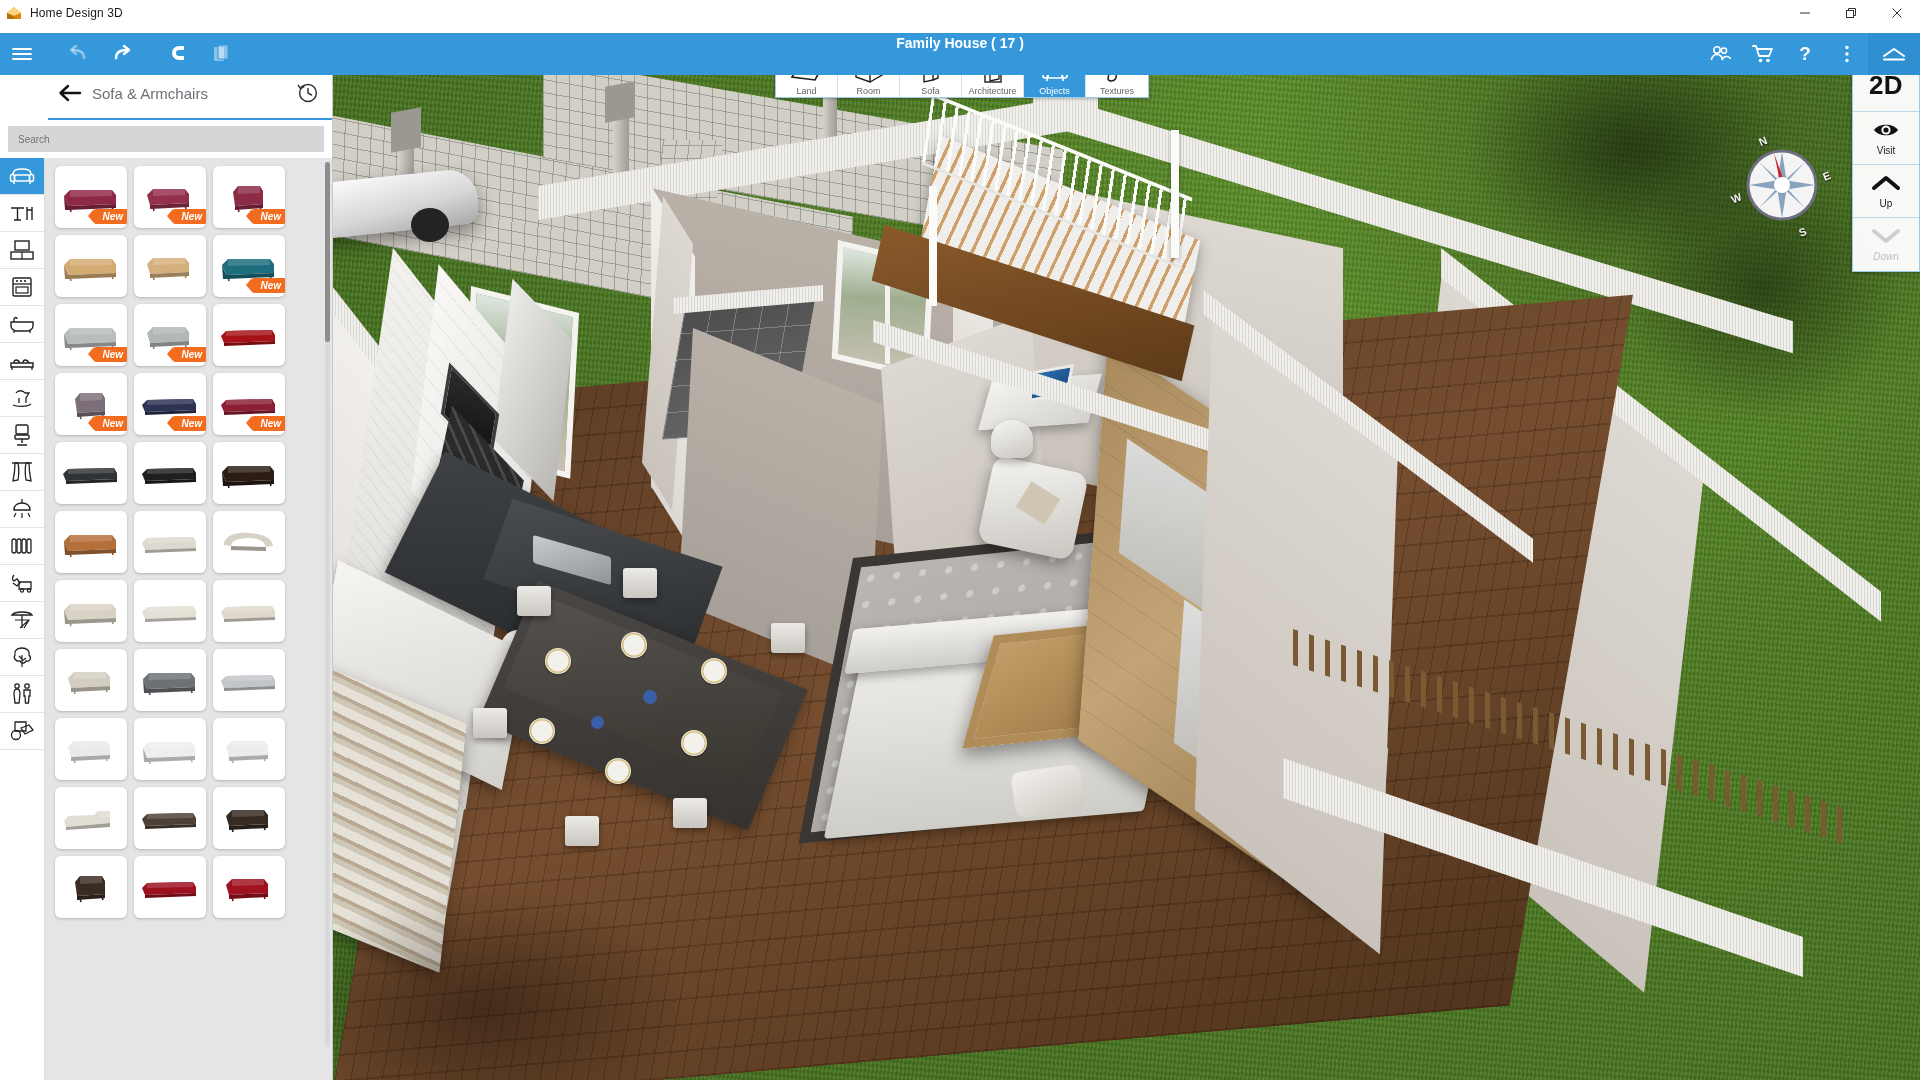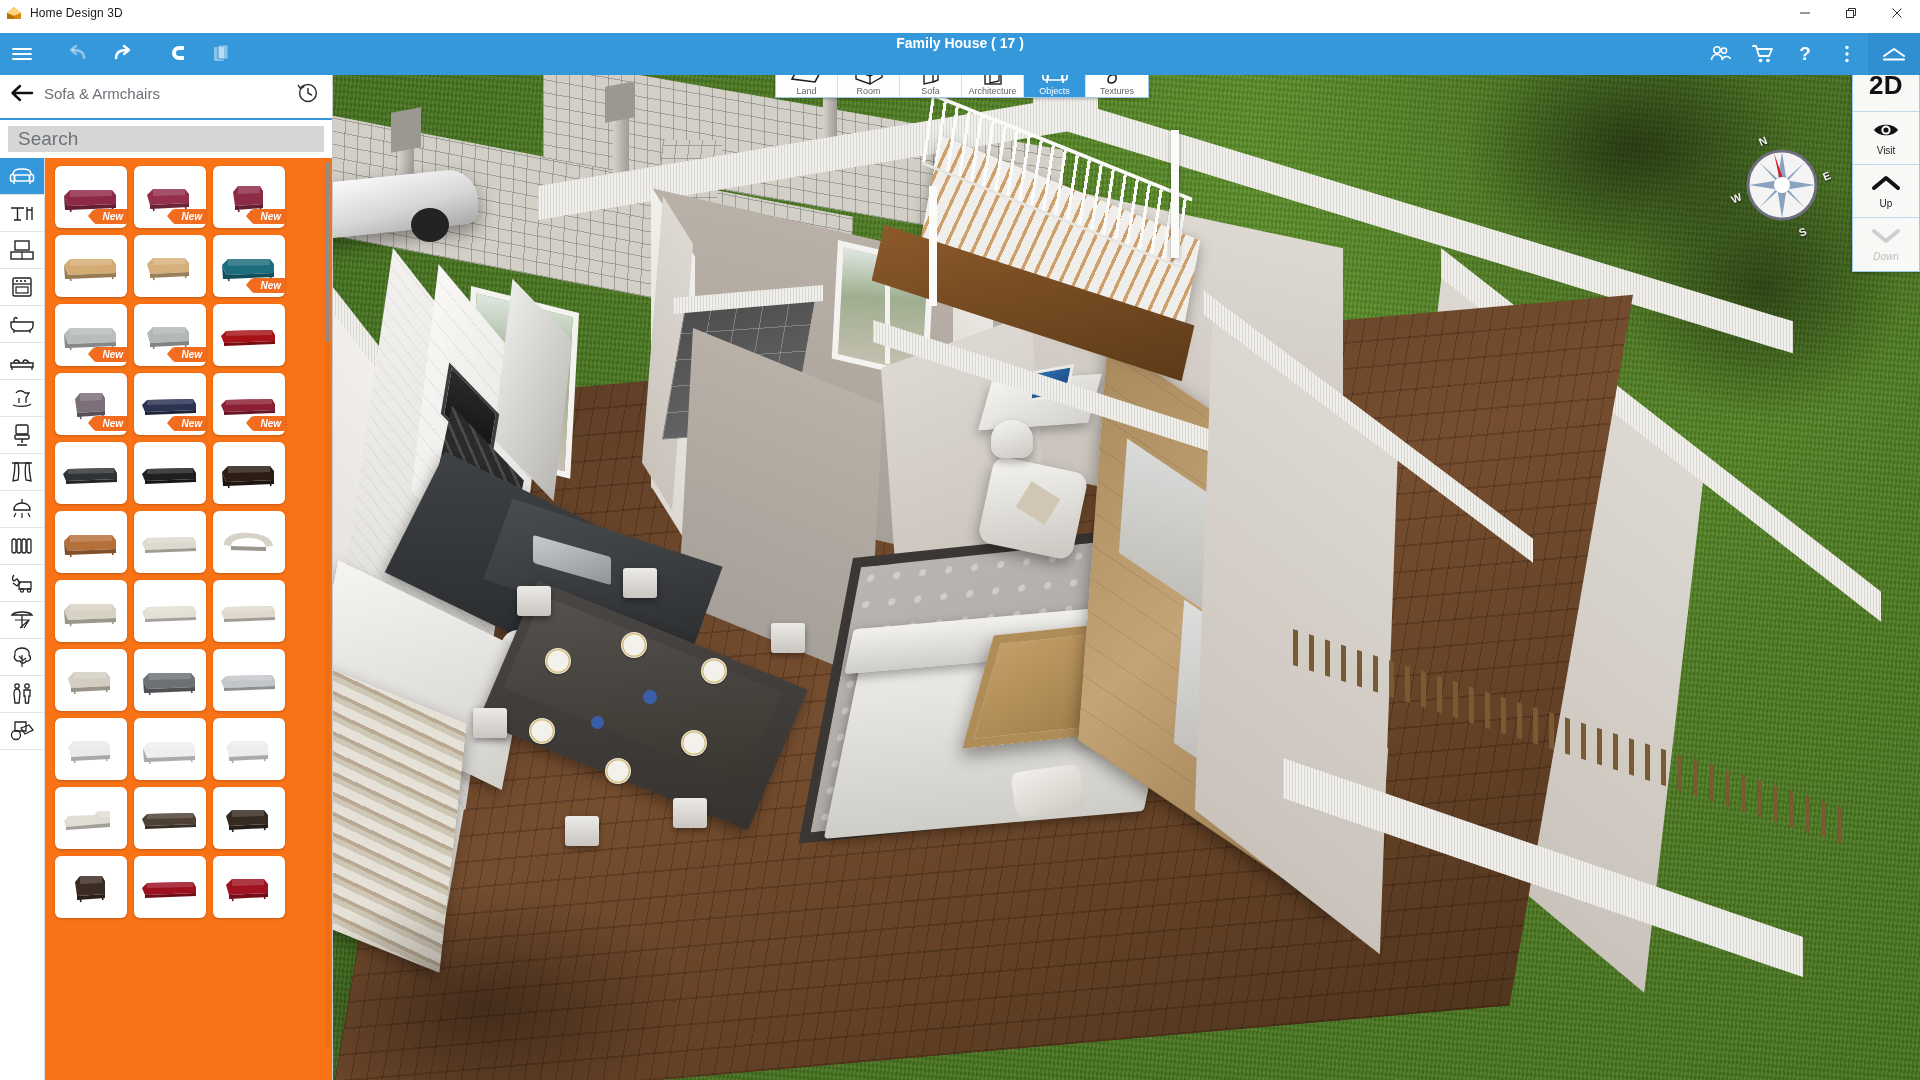--- a/index.html
+++ b/index.html
@@ -53,60 +53,60 @@
 
   
   .modetabs {
     position:absolute; top:55px; left:775px; height:43px;
     display:flex; background:rgba(255,255,255,.92);
     border:1px solid #9ec9e8; z-index:30;
     box-shadow: 0 1px 3px rgba(0,0,0,.25);
   }
   .modetab {
     width:62px; height:100%; display:flex; flex-direction:column;
-    align-items:center; justify-content:flex-end; padding-top:3px;
+    align-items:center; justify-content:space-between; padding-top:3px;
     border-right:1px solid #cfe2f1; background:rgba(255,255,255,.92);
   }
   .modetab:last-child { border-right:0; }
   .modetab .mt-ico { height:25px; display:flex; align-items:center; justify-content:center; }
   .modetab .mt-lbl { font-size:9px; color:#666; line-height:11px; }
   .modetab.active { background:#3498db; }
   .modetab.active .mt-lbl { color:#fff; }
 
   
   .leftpanel {
     position:absolute; top:68px; left:0; width:333px; height:1012px;
     background:#ffffff; z-index:25; display:flex; flex-direction:column;
     border-right:1px solid #c8c8c8;
   }
   .lp-header {
     height:52px; display:flex; align-items:center; padding:0 10px;
-    background:#fff; border-bottom:2px solid #3498db; flex:0 0 auto;
+    background:#fff; border-bottom:2px solid #3498db; flex:0 0 auto;margin-left:48px;
   }
   .lp-back { width:30px; display:flex; align-items:center; }
   .lp-title { font-size:15px; color:#6b7076; margin-left:4px; flex:1; }
   .lp-history { width:30px; display:flex; align-items:center; justify-content:center; }
   .lp-searchwrap { padding:6px 8px 6px 8px; background:#fff; flex:0 0 auto; }
   .lp-search {
     width:100%; height:26px; background:#d6d6d6; border:0;
-    font-size:19px; color:#555; padding:0 10px; font-family:"Liberation Sans", sans-serif;
+    font-size:10px; color:#555; padding:0 10px; font-family:"Liberation Sans", sans-serif;
   }
   .lp-search::placeholder { color:#6e7378; }
   .lp-body { flex:1; display:flex; min-height:0; }
   .cat-rail {
     width:45px; flex:0 0 auto; background:#fff; border-right:1px solid #dcdcdc;
     overflow:hidden;
   }
   .cat-item {
     height:37px; display:flex; align-items:center; justify-content:center;
     border-bottom:1px solid #e4e4e4;
   }
   .cat-item.active { background:#3498db; }
   .grid-area {
-    flex:1; background:#f97316; position:relative; overflow:hidden;text-decoration:underline;
+    flex:1; background:#e5e5e5; position:relative; overflow:hidden;text-decoration:underline;
   }
   .grid-inner {
     padding:8px 10px 0 10px; display:flex; flex-wrap:wrap; gap:7px;
   }
   .thumb {
     width:72px; height:62px; background:#fff; border-radius:6px; position:relative;
     box-shadow:0 1px 3px rgba(0,0,0,.22); overflow:hidden; flex:0 0 auto;
   }
   .thumb .sofa { position:absolute; left:50%; top:50%; transform:translate(-50%,-50%); }
   .newbadge {

